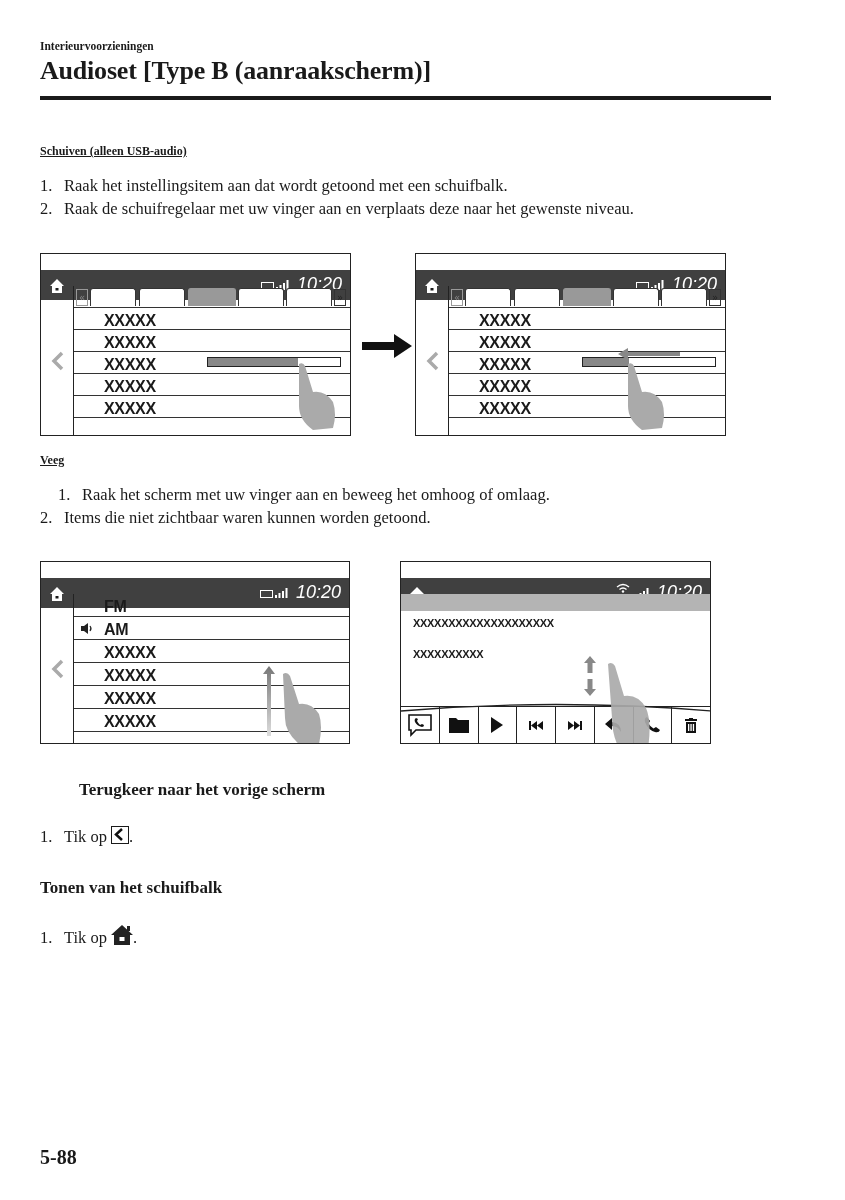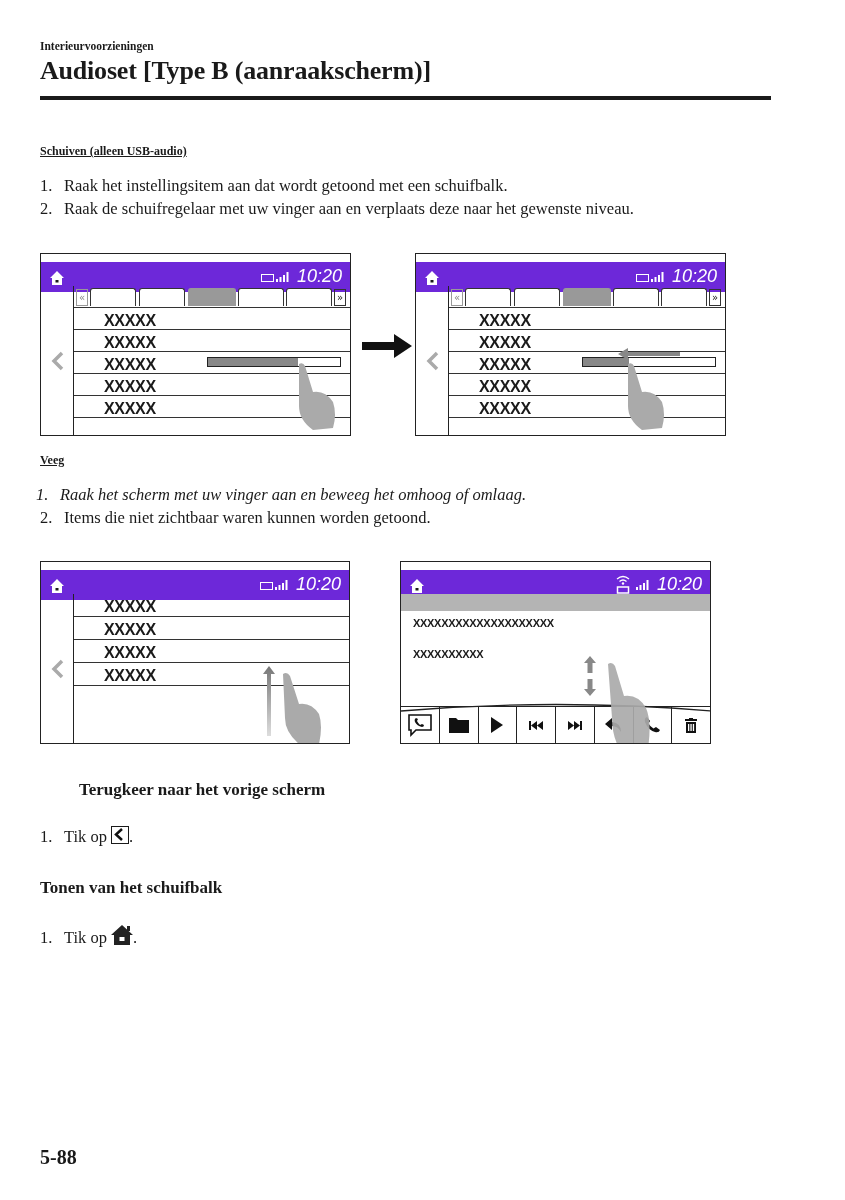--- a/index.html
+++ b/index.html
@@ -8,21 +8,21 @@
   .section-label { left:40px; top:40px; font-size:11.5px; font-weight:bold; }
   .page-title { left:40px; top:56px; font-size:26px; font-weight:bold; letter-spacing:-0.2px; }
   .title-rule { left:40px; top:96px; width:731px; height:4px; background:#1a1a1a; }
   .h-ul { font-size:12px; font-weight:bold; text-decoration:underline; }
   .h-bold { font-size:17px; font-weight:bold; }
   .step { font-size:16.5px; }
   .step .num { display:inline-block; width:24px; }
 
   
   .screen { border:1.5px solid #222; background:#fff; box-sizing:border-box; overflow:hidden; }
-  .sbar { position:absolute; left:0; top:8px; right:0; height:30px; background:#6d28d9; }
+  .sbar { position:absolute; left:0; top:16px; right:0; height:30px; background:#404040; }
   .sbar .home { position:absolute; left:8px; top:8px; width:16px; height:16px; }
   .sbar .time { position:absolute; right:8px; top:4px; color:#fff; font-family:"Liberation Sans", sans-serif; font-style:italic; font-size:18px; }
   .sbar .batt { position:absolute; width:11px; height:6px; border:1.5px solid #fff; top:12px; }
   .sbar .sig { position:absolute; top:10px; width:14px; height:10px; }
   .lcol { position:absolute; left:0; top:32px; bottom:0; width:32px; border-right:1.5px solid #222; }
   .lcol .back { position:absolute; left:10px; top:50%; margin-top:-10px; width:14px; height:20px; }
   .tabs { position:absolute; left:33px; top:34px; right:0; height:20px; }
   .tab { position:absolute; top:0; height:18px; border:1.2px solid #333; border-bottom:none; border-radius:3px 3px 0 0; background:#fff; box-sizing:border-box; }
   .tab.active { background:#999; border-color:#999; }
   .tab-arrow { position:absolute; top:1px; width:12px; height:17px; border:1px solid #999; font-family:"DejaVu Sans", sans-serif; font-size:10px; line-height:15px; text-align:center; color:#888; box-sizing:border-box; }
@@ -163,21 +163,21 @@
   </div>
   <svg class="hand" style="left:202px;top:93px;" width="64" height="14" viewBox="0 0 64 14">
       <path d="M0 7 L10 1 V5 H62 V9 H10 V13 Z" fill="#888"></path>
     </svg>
   <svg class="hand" style="left:206px;top:108px;" width="50" height="70" viewBox="0 0 50 70">
       <path d="M6 2 Q10 0 12 4 L20 30 Q32 28 40 40 Q44 52 40 66 L20 68 Q6 58 6 44 Z" fill="#aaa"></path>
     </svg>
 </div>
 
 <div class="abs h-ul" style="left:40px;top:453px;text-align:right;">Veeg</div>
-<div class="abs step" style="left:36px;top:485px;font-style:italic;"><span class="num">1.</span><span>Raak het scherm met uw vinger aan en beweeg het omhoog of omlaag.</span></div>
+<div class="abs step" style="left:58px;top:485px;"><span class="num">1.</span><span>Raak het scherm met uw vinger aan en beweeg het omhoog of omlaag.</span></div>
 <div class="abs step" style="left:40px;top:508px;"><span class="num">2.</span><span>Items die niet zichtbaar waren kunnen worden getoond.</span></div>
 
 <div class="abs screen" style="left:40px;top:561px;width:310px;height:183px;">
   <div class="sbar">
     <svg class="home" viewBox="0 0 16 16">
         <path d="M8 1 L1 8 H3 V15 H13 V8 H15 Z" fill="#fff"></path>
         <rect x="6.5" y="10" width="3" height="2.5" fill="#1b1b1b"></rect>
       </svg>
     <div class="batt" style="right:76px;"></div>
     <svg class="sig" style="right:60px;" viewBox="0 0 14 10">
@@ -187,20 +187,30 @@
         <rect x="10.5" y="0" width="2" height="10" fill="#fff"></rect>
       </svg>
     <div class="time">10:20</div>
   </div>
   <div class="lcol">
     <svg class="back" viewBox="0 0 14 20">
         <path d="M11 2 L3 10 L11 18" fill="none" stroke="#aaa" stroke-width="3.5"></path>
       </svg>
   </div>
   <div class="rows" style="top:32px;">
+    <div class="row" style="height:23px;">
+        <span class="lbl">FM</span>
+      </div>
+    <div class="row" style="height:23px;">
+      <svg style="position:absolute;left:7px;top:6px;" width="12" height="11" viewBox="0 0 12 11">
+          <path d="M0 3 H3 L7 0 V11 L3 8 H0 Z" fill="#222"></path>
+          <path d="M9 3 Q11 5.5 9 8" fill="none" stroke="#222" stroke-width="1.2"></path>
+        </svg>
+      <span class="lbl">AM</span>
+      </div>
     <div class="row" style="height:23px;">
         <span class="lbl">XXXXX</span>
       </div>
     <div class="row" style="height:23px;">
         <span class="lbl">XXXXX</span>
       </div>
     <div class="row" style="height:23px;">
         <span class="lbl">XXXXX</span>
       </div>
     <div class="row" style="height:23px;">

